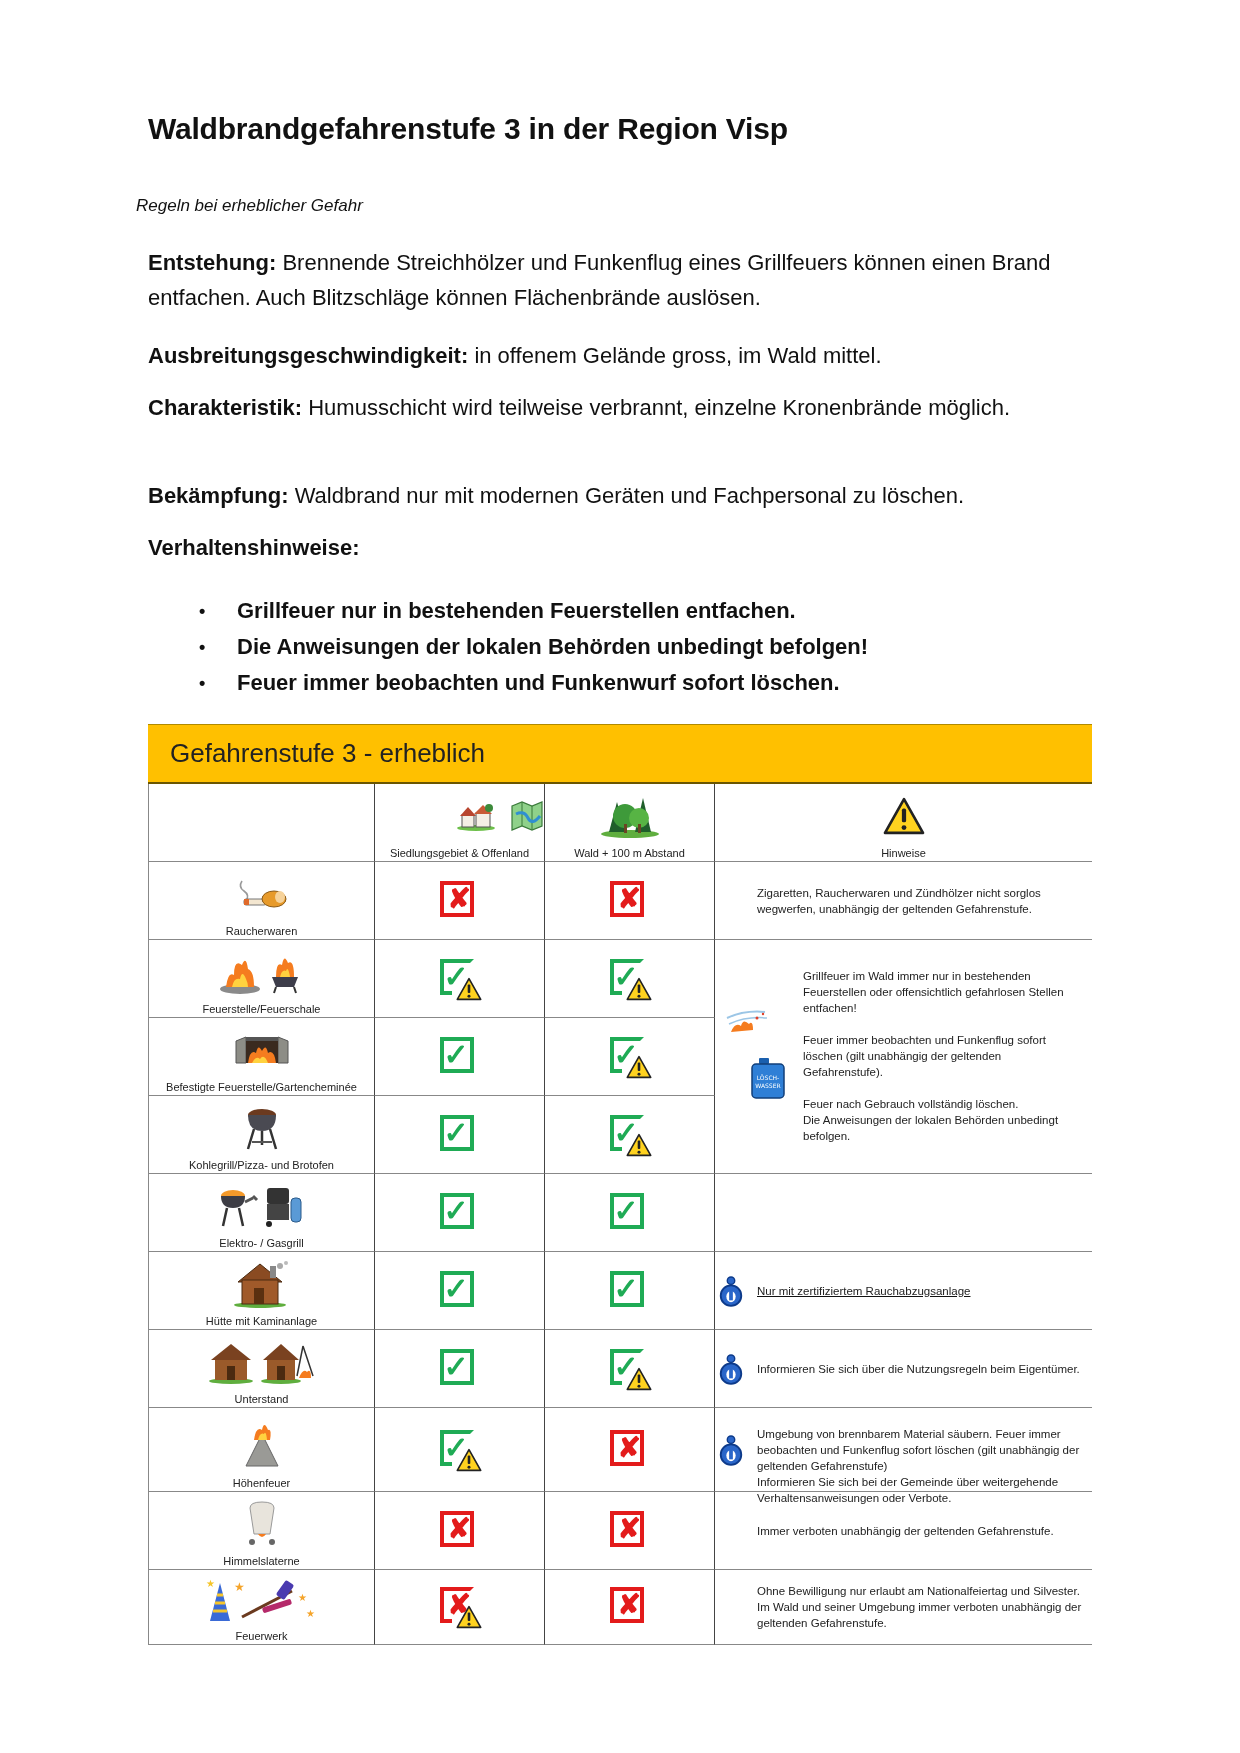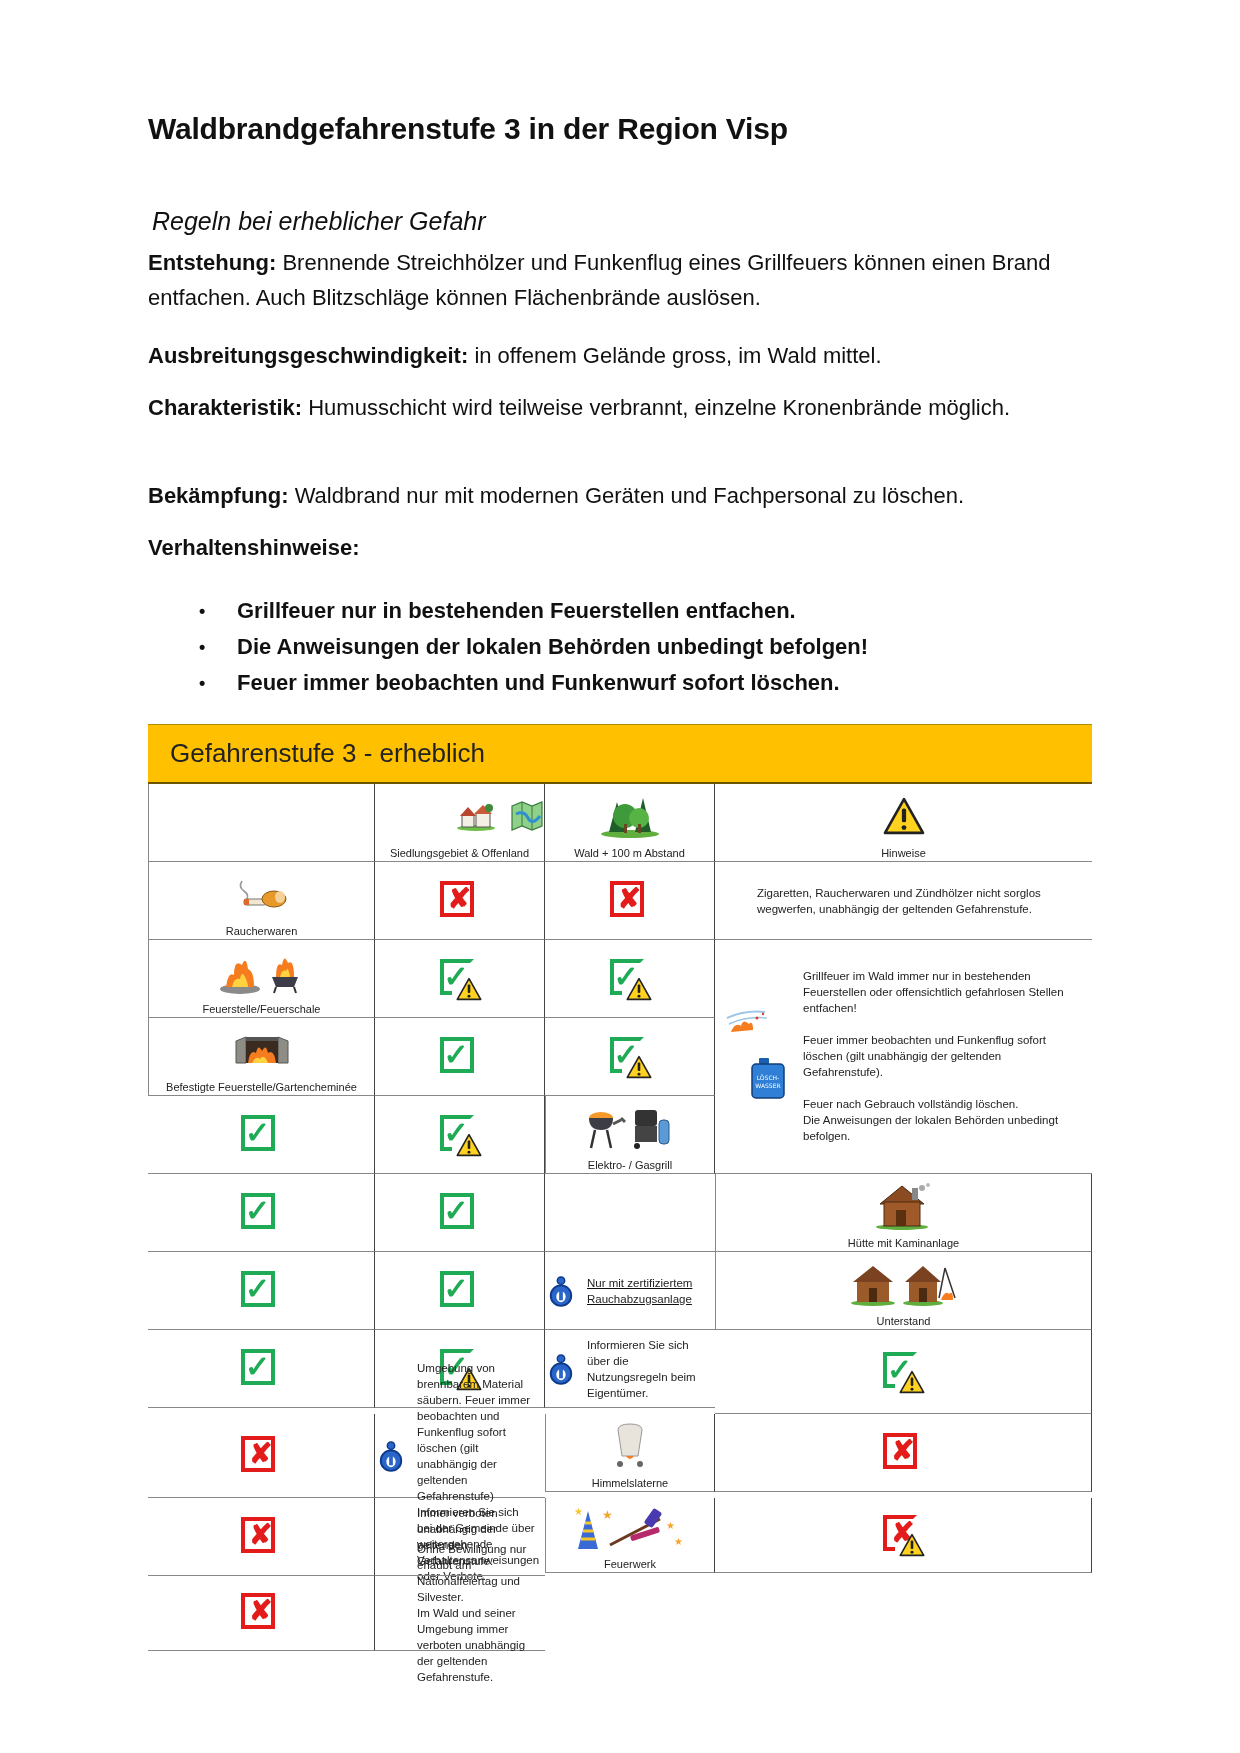--- a/index.html
+++ b/index.html
@@ -1,19 +1,19 @@
 <!DOCTYPE html>
 <html><head>
 <meta charset="utf-8">
 <style>
   html, body { margin: 0; padding: 0; background: #ffffff; }
   body { width: 1240px; height: 1753px; position: relative; overflow: hidden;
          font-family: "Liberation Sans", sans-serif; color: #111; }
   .page-title { position: absolute; left: 148px; top: 88px; font-size: 30px; font-weight: bold; letter-spacing: -0.2px; margin-top: 24px; }
-  .subtitle { position: absolute; left: 152px; top: 196px; font-size: 25px; font-style: italic; margin-top: 11px; }
+  .subtitle { position: absolute; left: 136px; top: 196px; font-size: 17px; font-style: italic; }
   .para { position: absolute; left: 148px; width: 940px; font-size: 22px; line-height: 35px; }
   .para b { font-weight: bold; }
   .bullets { position: absolute; left: 148px; top: 580px; width: 940px; margin: 13px; padding: 0; list-style: none; font-size: 22px; font-weight: bold; }
   .bullets li { position: relative; padding-left: 76px; height: 36px; line-height: 36px; }
   .bullets li::before { content: "\2022"; position: absolute; left: 38px; top: 0; font-size: 18px; }
 
   
   .tbl { position: absolute; left: 148px; top: 724px; width: 944px; }
   .banner { height: 60px; background: #FFC000; border-top: 1px solid #b08a00; border-bottom: 2px solid #6b5600;
             display: flex; align-items: center; padding-left: 22px; box-sizing: border-box; }
@@ -243,20 +243,31 @@
     <div class="cell" style="height:78px;">
       <div class="status">
         <div class="box partial-ok"></div>
           <div class="mark ok">✓</div>
         <svg class="warn" width="26" height="24">
             <use href="#tri"></use>
           </svg>
       </div>
     </div>
 
+    <div class="cell first" style="height:78px;">
+      <div class="pic">
+        <svg width="40" height="46" viewBox="0 0 40 46">
+          <ellipse cx="20" cy="10" rx="14" ry="6" fill="#6b3a1f"></ellipse>
+          <path d="M6 10 Q6 26 20 26 Q34 26 34 10 Z" fill="#4a4a52"></path>
+          <path d="M12 24 L6 44 M28 24 L34 44 M20 26 L20 40" stroke="#333" stroke-width="2.5"></path>
+          <rect x="10" y="36" width="20" height="2" fill="#555"></rect>
+        </svg>
+      </div>
+      <div class="cap">Kohlegrill/Pizza- und Brotofen</div>
+    </div>
     <div class="cell" style="height:78px;">
       <div class="status">
           <div class="box ok"></div>
           <div class="mark ok">✓</div>
         </div>
     </div>
     <div class="cell" style="height:78px;">
       <div class="status">
         <div class="box partial-ok"></div>
           <div class="mark ok">✓</div>
@@ -366,20 +377,30 @@
     </div>
     <div class="cell last" style="height:78px;align-items:center;">
       <div class="note">
         <svg class="info-icon" width="28" height="34">
             <use href="#info"></use>
           </svg>
         <span>Informieren Sie sich über die Nutzungsregeln beim Eigentümer.</span>
       </div>
     </div>
 
+    <div class="cell first" style="height:84px;">
+      <div class="pic">
+        <svg width="40" height="50" viewBox="0 0 40 50">
+          <path d="M4 48 L20 16 L36 48 Z" fill="#9a9a96" stroke="#666" stroke-width="1"></path>
+          <path d="M12 22 Q14 8 20 12 Q22 2 26 12 Q30 10 28 22 Z" fill="#f57c1f"></path>
+          <path d="M16 22 Q18 14 22 16 Q24 12 25 22 Z" fill="#ffd23f"></path>
+        </svg>
+      </div>
+      <div class="cap">Höhenfeuer</div>
+    </div>
     <div class="cell" style="height:84px;">
       <div class="status">
         <div class="box partial-ok"></div>
           <div class="mark ok">✓</div>
         <svg class="warn" width="26" height="24">
             <use href="#tri"></use>
           </svg>
       </div>
     </div>
     <div class="cell" style="height:84px;">

